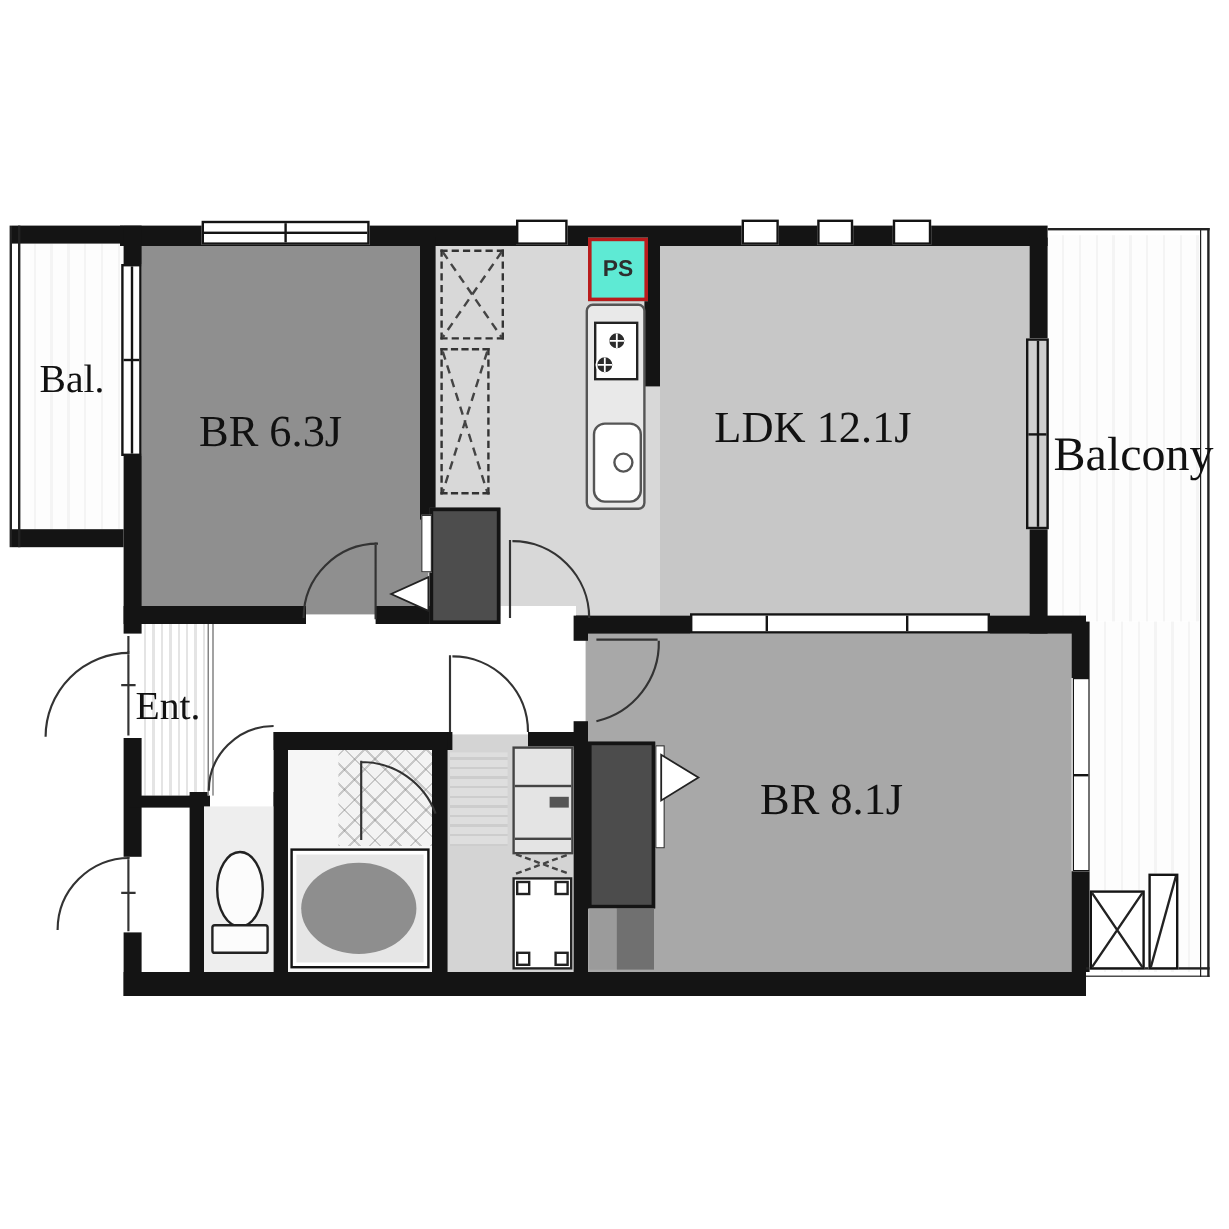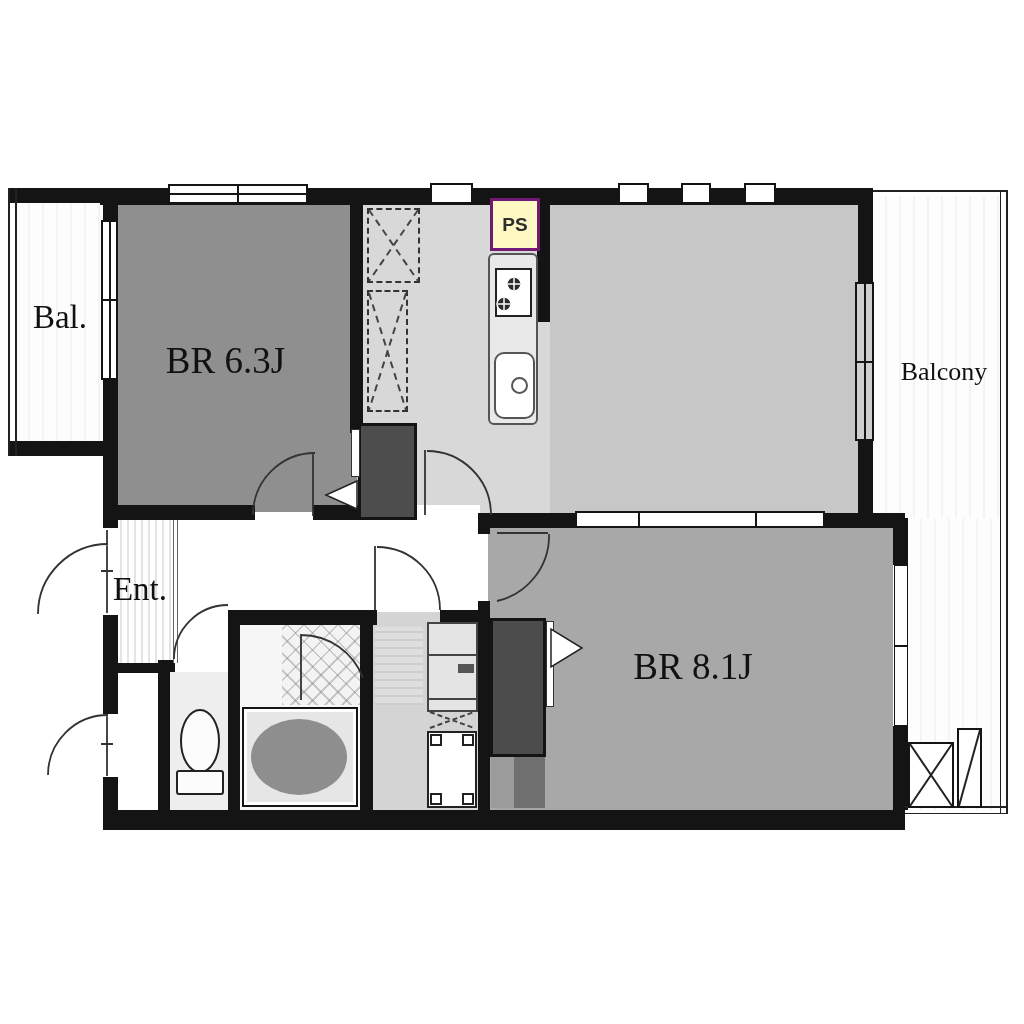--- a/index.html
+++ b/index.html
@@ -89,21 +89,21 @@
        background-size:2px 100%,100% 2px;background-position:center center;background-repeat:no-repeat;background-color:#fff;"></div>
   <div class="win" style="left:855px;top:282px;width:19px;height:159px;
        background-image:linear-gradient(#141414,#141414),linear-gradient(#141414,#141414);
        background-size:2px 100%,100% 2px;background-position:center center;background-repeat:no-repeat;background-color:#cfcfcf;"></div>
   <div class="win" style="left:894px;top:565px;width:14px;height:161px;border-width:1px;
        background-image:linear-gradient(#141414,#141414);background-size:100% 2px;background-position:center center;background-repeat:no-repeat;"></div>
   <div class="win" style="left:575px;top:511px;width:250px;height:17px;
        background-image:linear-gradient(#141414,#141414),linear-gradient(#141414,#141414);
        background-size:2px 100%,2px 100%;background-position:25% 0,73% 0;background-repeat:no-repeat;background-color:#fff;"></div>
 
-  <div class="abs" style="left:490px;top:198px;width:50px;height:53px;background:#fef9c3;border:3px solid #701a75;display:flex;align-items:center;justify-content:center;">
+  <div class="abs" style="left:490px;top:198px;width:50px;height:53px;background:#5eead4;border:3px solid #b91c1c;display:flex;align-items:center;justify-content:center;">
     <span class="abs" style="position:static;font-family:'Liberation Sans',sans-serif;font-weight:bold;font-size:19px;color:#2e2e2e;">PS</span>
   </div>
   <div class="abs" style="left:488px;top:253px;width:50px;height:172px;background:#e9e9e9;border:2px solid #555;border-radius:6px;"></div>
   <div class="abs" style="left:495px;top:268px;width:37px;height:49px;background:#fff;border:2px solid #222;"></div>
   <div class="abs" style="left:494px;top:352px;width:41px;height:67px;background:#fff;border:2px solid #555;border-radius:10px;"></div>
   <div class="abs" style="left:511px;top:377px;width:17px;height:17px;background:#fff;border:2px solid #555;border-radius:50%;"></div>
   <div class="abs" style="left:358px;top:423px;width:59px;height:97px;background:#4d4d4d;border:3px solid #141414;"></div>
   <div class="abs" style="left:351px;top:429px;width:9px;height:48px;background:#fff;border:1px solid #333;"></div>
   <div class="abs" style="left:490px;top:618px;width:56px;height:139px;background:#4c4c4c;border:3px solid #141414;"></div>
   <div class="abs" style="left:546px;top:621px;width:8px;height:86px;background:#fff;border:1px solid #333;"></div>
@@ -156,17 +156,18 @@
       <path d="M301 635 A66 66 0 0 1 363 678 M301 634 L301 700"></path>
       <path d="M549 534 A67 67 0 0 1 497 601 M497 533 L548 533"></path>
     </g>
 
     <polygon points="357,481 357,509 326,495" fill="#fff" stroke="#222" stroke-width="1.5"></polygon>
     <polygon points="551,629 551,667 582,648" fill="#fff" stroke="#222" stroke-width="1.5"></polygon>
   </svg>
 
   <div class="label" style="left:14px;top:300px;width:92px;font-size:33px;">Bal.</div>
   <div class="label" style="left:118px;top:342px;width:215px;font-size:37px;">BR 6.3J</div>
-  <div class="label" style="left:878px;top:358px;width:132px;font-size:26px;">Balcony</div>
+  <div class="label" style="left:555px;top:338px;width:245px;font-size:37px;">LDK 12.1J</div>
+  <div class="label" style="left:878px;top:358px;width:132px;font-size:40px;">Balcony</div>
   <div class="label" style="left:104px;top:572px;width:72px;font-size:33px;">Ent.</div>
   <div class="label" style="left:588px;top:648px;width:210px;font-size:37px;text-align:center;">BR 8.1J</div>
 
 </div>
 
 </body></html>

